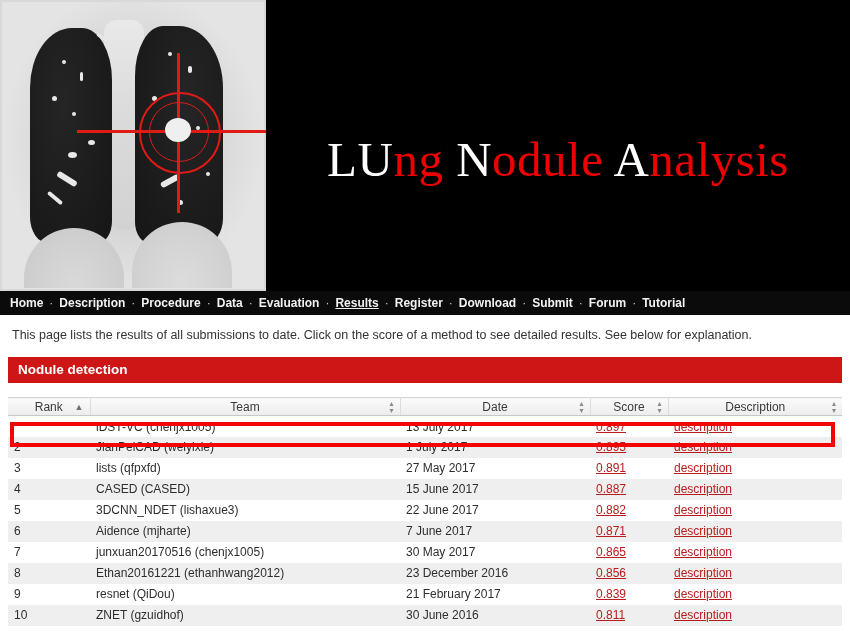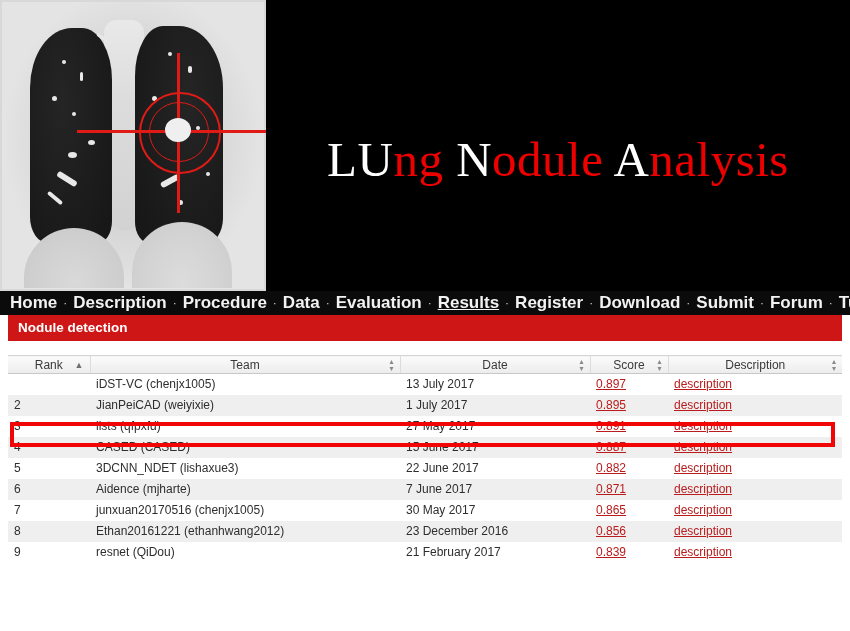--- a/index.html
+++ b/index.html
@@ -155,21 +155,21 @@
     width: 850px;
     height: 24px;
     background: #0b0b0b;
     display: flex;
     align-items: center;
     padding-left: 10px;
     box-sizing: border-box;
   }
   .nav-item {
     color: #f2f2f2;
-    font-size: 17px;
+    font-size: 12px;
     font-weight: bold;
     text-decoration: none;
     white-space: nowrap;
   }
   .nav-item.active {
     text-decoration: underline;
   }
   .nav-sep {
     color: #cfcfcf;
     font-size: 12px;
@@ -333,20 +333,21 @@
       <a class="nav-item" href="#">Download</a>
       <span class="nav-sep">·</span>
       <a class="nav-item" href="#">Submit</a>
       <span class="nav-sep">·</span>
       <a class="nav-item" href="#">Forum</a>
       <span class="nav-sep">·</span>
       <a class="nav-item" href="#">Tutorial</a>
     </div>
 
   <div class="content">
+    <div class="intro">This page lists the results of all submissions to date. Click on the score of a method to see detailed results. See below for explanation.</div>
 
     <div class="section-bar">Nodule detection</div>
 
     <table class="results">
       <colgroup>
         <col class="col-rank">
           <col class="col-team">
           <col class="col-date">
           <col class="col-score">
           <col class="col-desc">
@@ -429,18 +430,25 @@
             <td><a class="link" href="#">0.856</a></td>
             <td><a class="link" href="#">description</a></td>
           </tr>
           <tr class="odd">
             <td>9</td>
             <td>resnet (QiDou)</td>
             <td>21 February 2017</td>
             <td><a class="link" href="#">0.839</a></td>
             <td><a class="link" href="#">description</a></td>
           </tr>
+          <tr class="even">
+            <td>10</td>
+            <td>ZNET (gzuidhof)</td>
+            <td>30 June 2016</td>
+            <td><a class="link" href="#">0.811</a></td>
+            <td><a class="link" href="#">description</a></td>
+          </tr>
         </tbody>
     </table>
   </div>
 
   <div class="row-highlight"></div>
 </div>
 
 </body></html>

